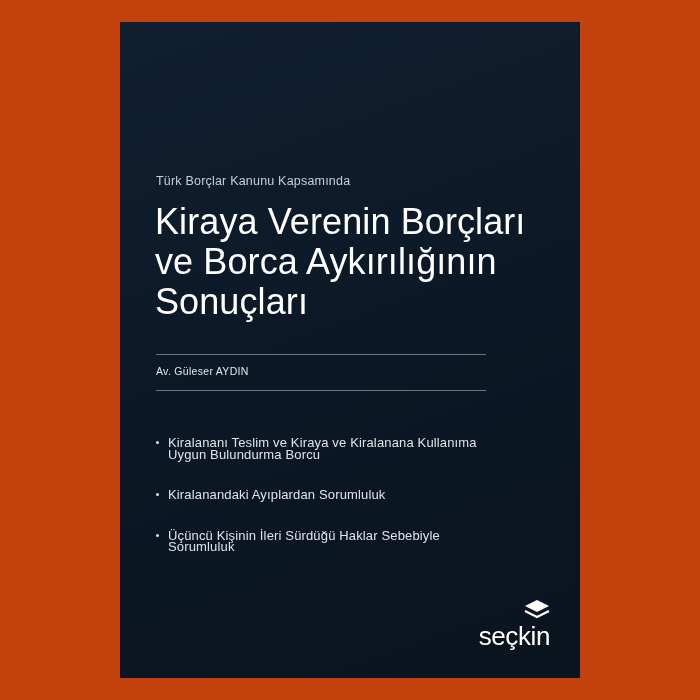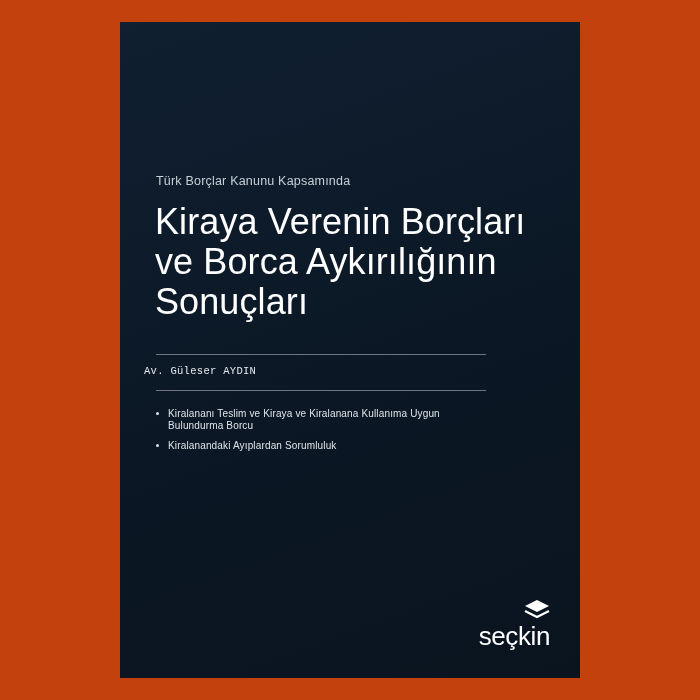--- a/index.html
+++ b/index.html
@@ -62,44 +62,44 @@
     position: absolute;
     left: 36px;
     width: 330px;
     height: 1px;
     background: #6d7680;
   }
   .rule-top { top: 332px; }
   .rule-bottom { top: 368px; }
   .author {
     position: absolute;
-    left: 24px;
+    left: 36px;
     top: 343px;
     color: #e4e8ec;
     font-size: 10.5px;
     letter-spacing: 0.3px;
-    font-family: Liberation Mono, monospace;
   }
   .bullets {
     position: absolute;
     left: 36px;
     top: 386px;
     width: 330px;
     margin: 0;
     padding: 0;
     list-style: none;
   }
   .bullets li {
     position: relative;
     padding-left: 12px;
     margin-bottom: 9px;
     color: #dfe4e9;
-    font-size: 10px;
+    font-size: 13px;
     line-height: 11.5px;
     letter-spacing: 0.15px;
+    margin-top: 29px;
   }
   .bullets li .dot {
     position: absolute;
     left: 0;
     top: 4px;
     width: 3px;
     height: 3px;
     border-radius: 50%;
     background: #dfe4e9;
   }
@@ -141,20 +141,24 @@
 
       <ul class="bullets">
         <li>
           <span class="dot"></span>
           <span>Kiralananı Teslim ve Kiraya ve Kiralanana Kullanıma Uygun Bulundurma Borcu</span>
         </li>
         <li>
           <span class="dot"></span>
           <span>Kiralanandaki Ayıplardan Sorumluluk</span>
         </li>
+        <li>
+          <span class="dot"></span>
+          <span>Üçüncü Kişinin İleri Sürdüğü Haklar Sebebiyle Sorumluluk</span>
+        </li>
       </ul>
 
       <div class="logo">
         <svg class="logo-mark" width="26" height="20" viewBox="0 0 26 20">
           <path d="M13 1 L25 7 L13 13 L1 7 Z" fill="#ffffff"></path>
           <path d="M1 12 L13 18 L25 12" fill="none" stroke="#ffffff" stroke-width="2.2"></path>
         </svg>
         <span class="logo-text">seçkin</span>
       </div>
 

